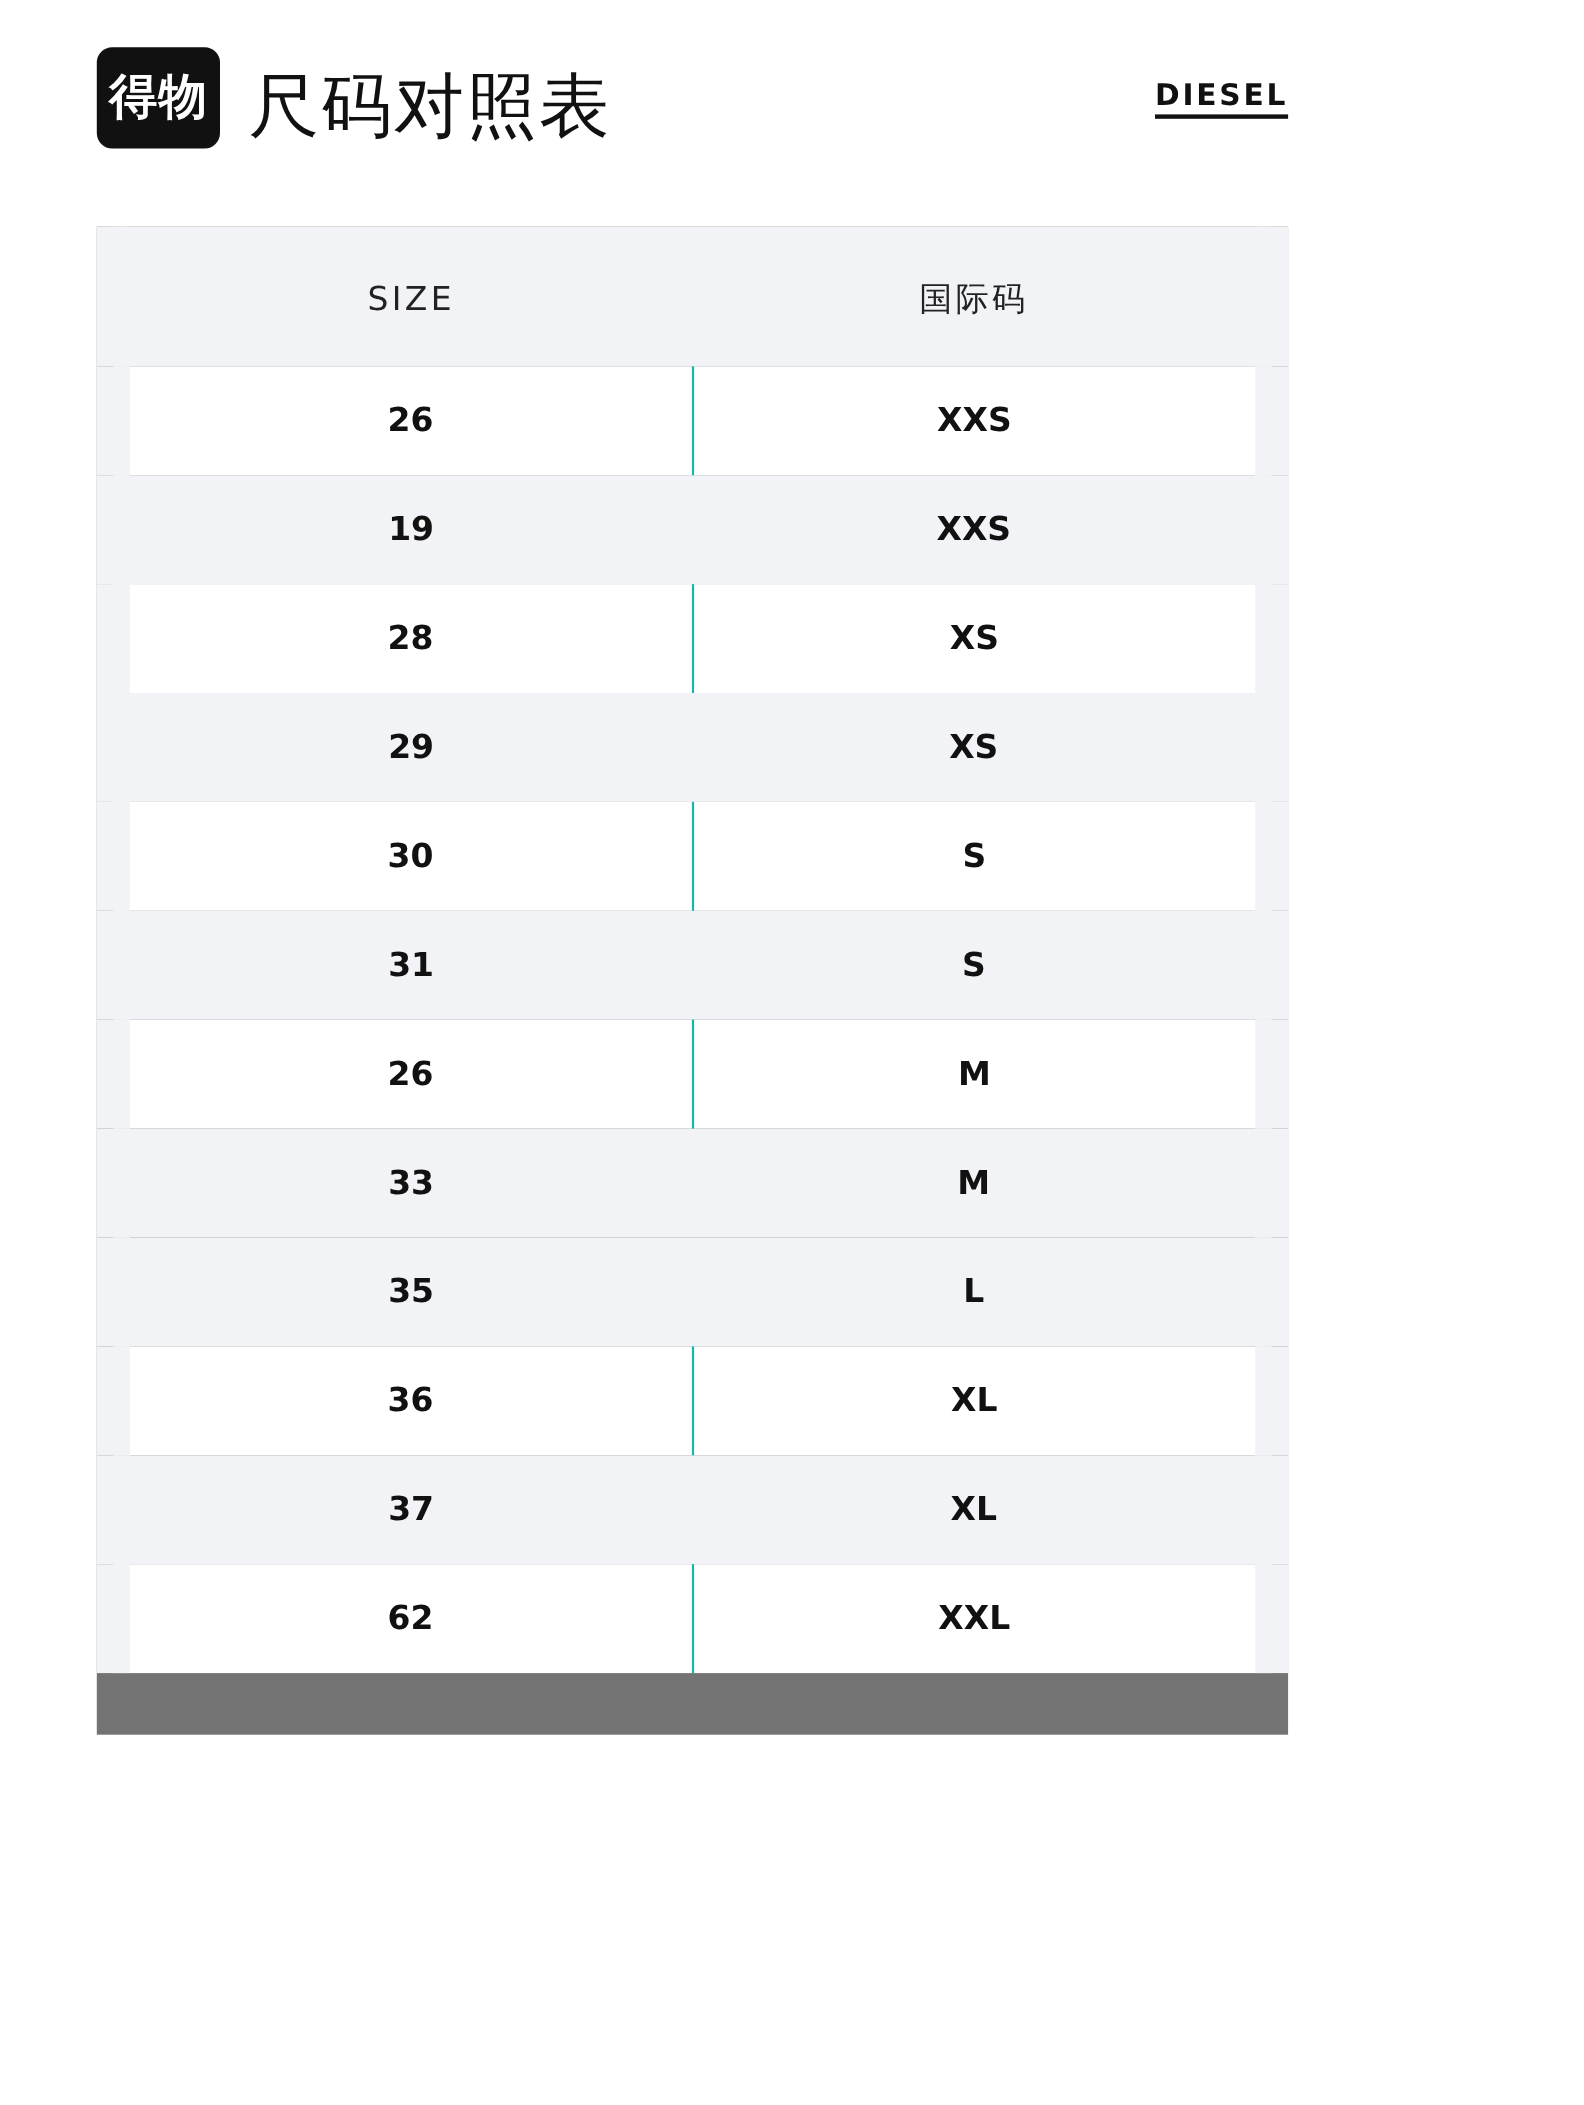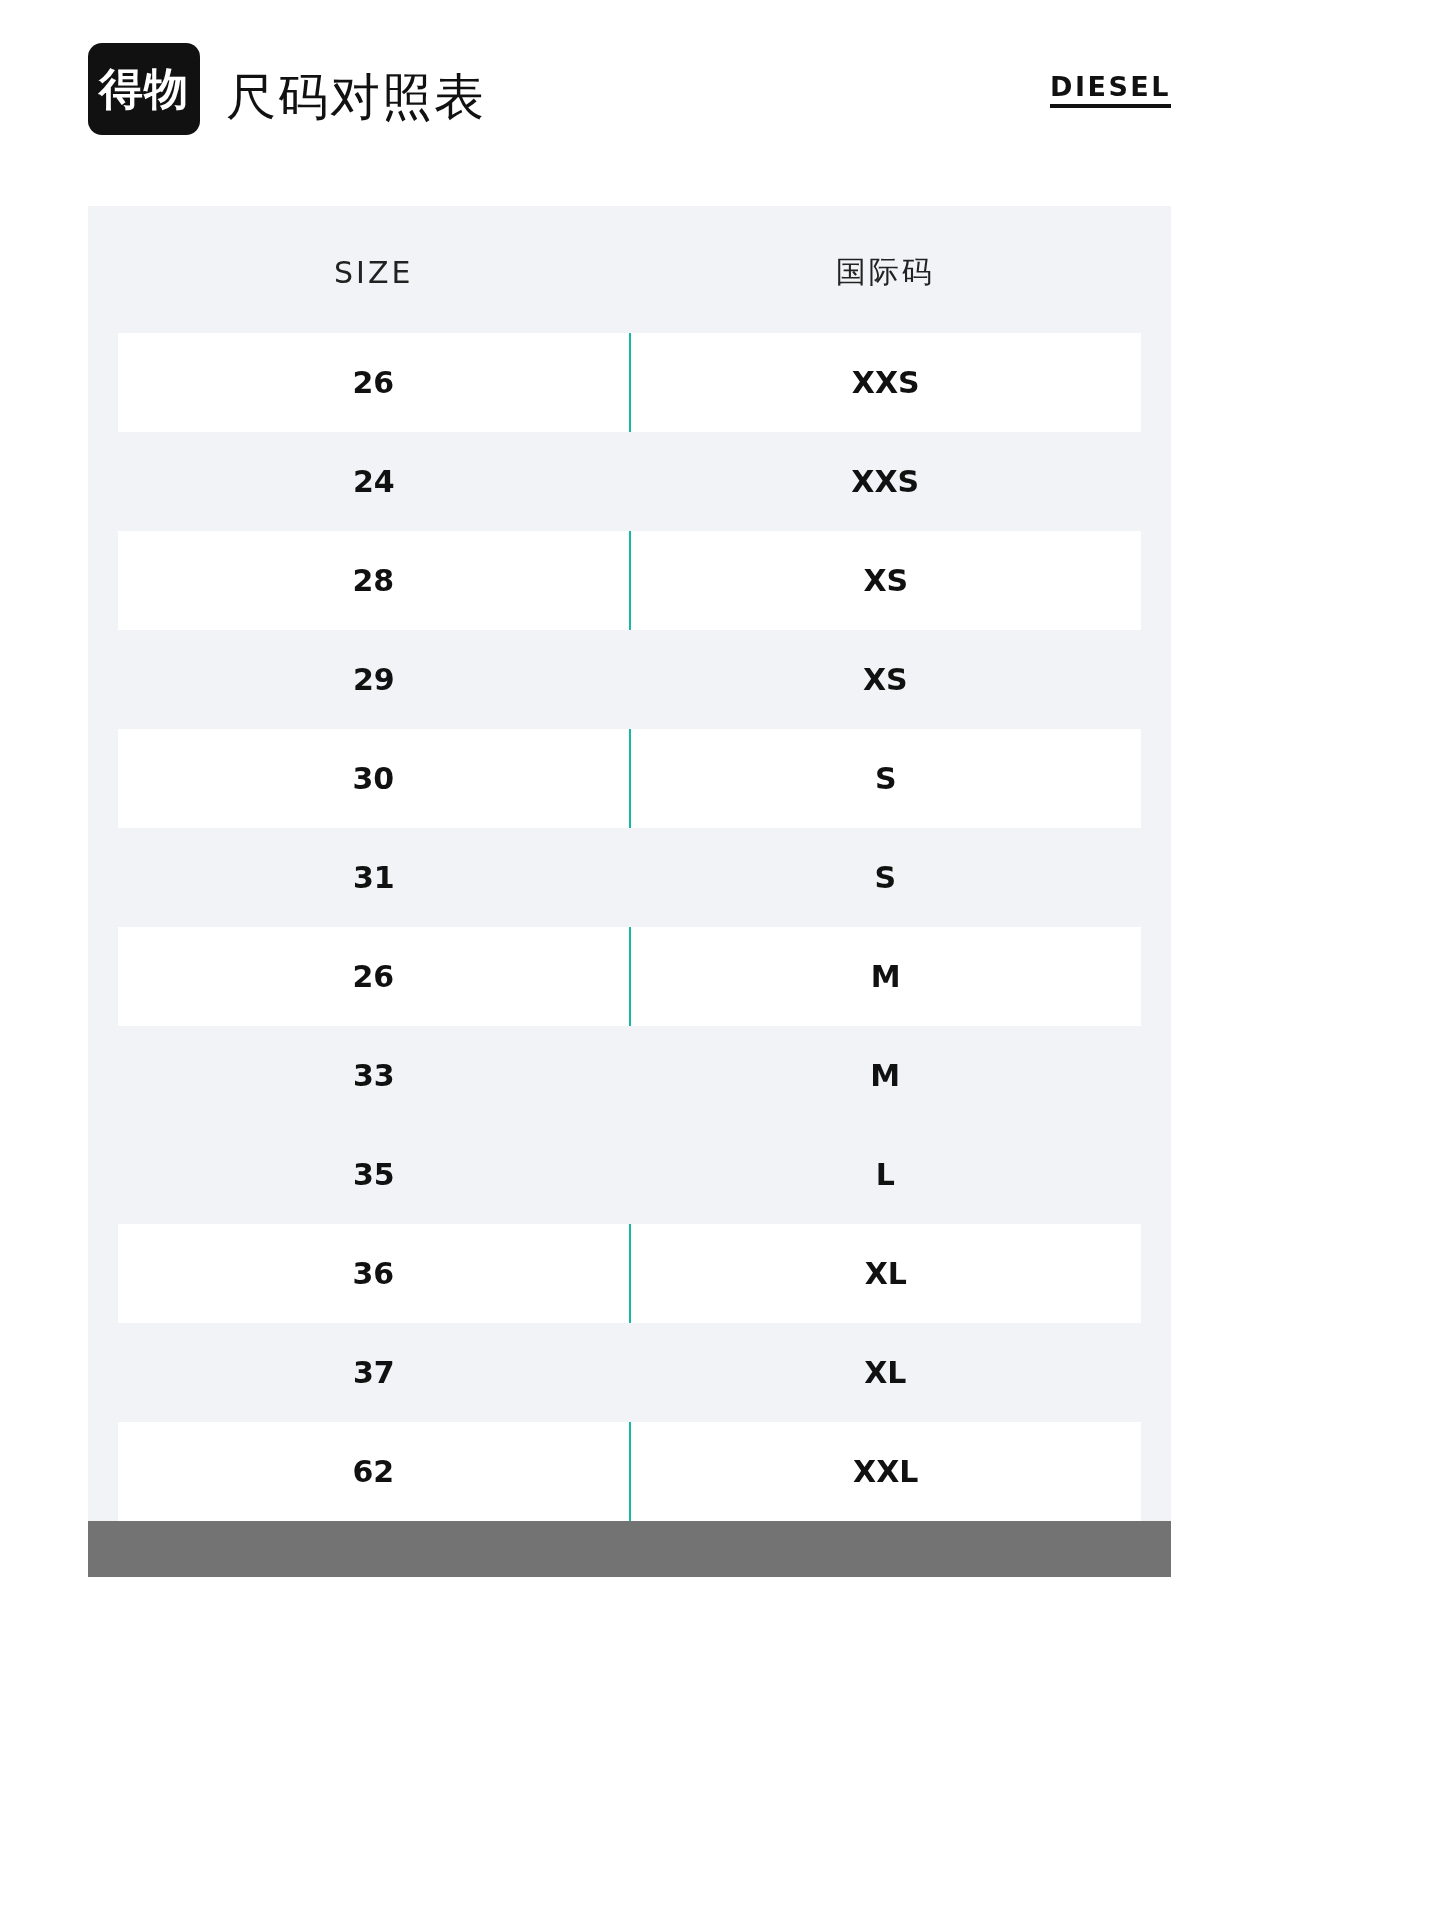--- a/index.html
+++ b/index.html
@@ -45,21 +45,21 @@
   }
   .brand-mark span {
     color: #ffffff;
     font-size: 44px;
     font-weight: bold;
     letter-spacing: 1px;
     line-height: 1;
     font-family: "DejaVu Sans", "Liberation Sans", sans-serif;
   }
   .doc-title {
-    font-size: 50px;
+    font-size: 64px;
     font-weight: 500;
     letter-spacing: 2px;
     margin-left: 26px;
     line-height: 1;
     white-space: nowrap;
     font-family: "DejaVu Sans", "Liberation Sans", sans-serif;
     margin-top: 16px;
   }
   .spacer { flex: 1 1 auto; }
   .vendor-logo {
@@ -150,21 +150,21 @@
           <th>SIZE</th>
           <th>国际码</th>
         </tr>
       </thead>
       <tbody id="table-body">
           <tr class="row-odd">
             <td>26</td>
             <td>XXS</td>
           </tr>
           <tr class="row-even">
-            <td>24</td>
+            <td>19</td>
             <td>XXS</td>
           </tr>
           <tr class="row-odd">
             <td>28</td>
             <td>XS</td>
           </tr>
           <tr class="row-even">
             <td>29</td>
             <td>XS</td>
           </tr>

